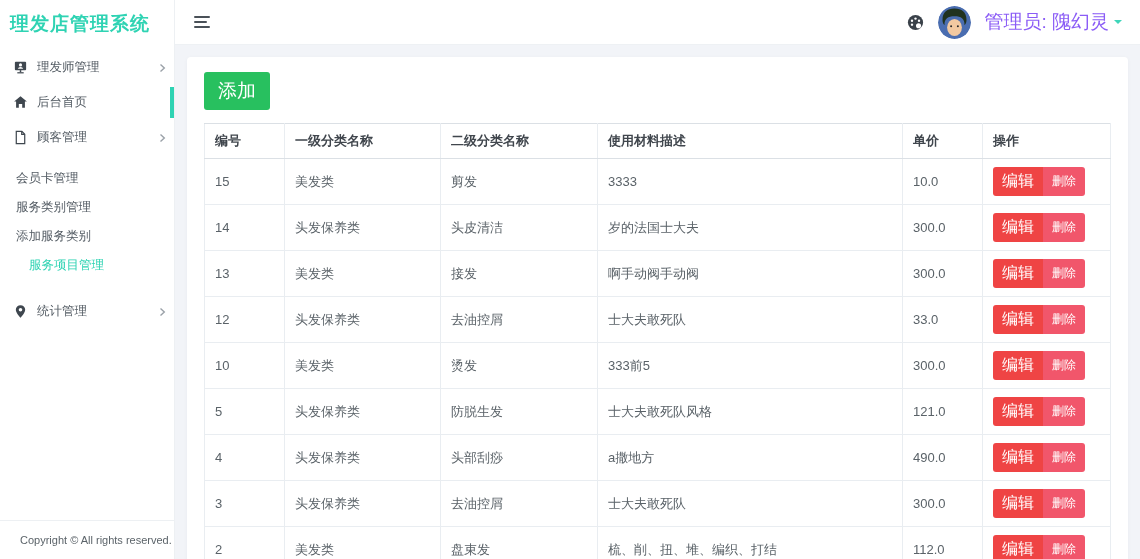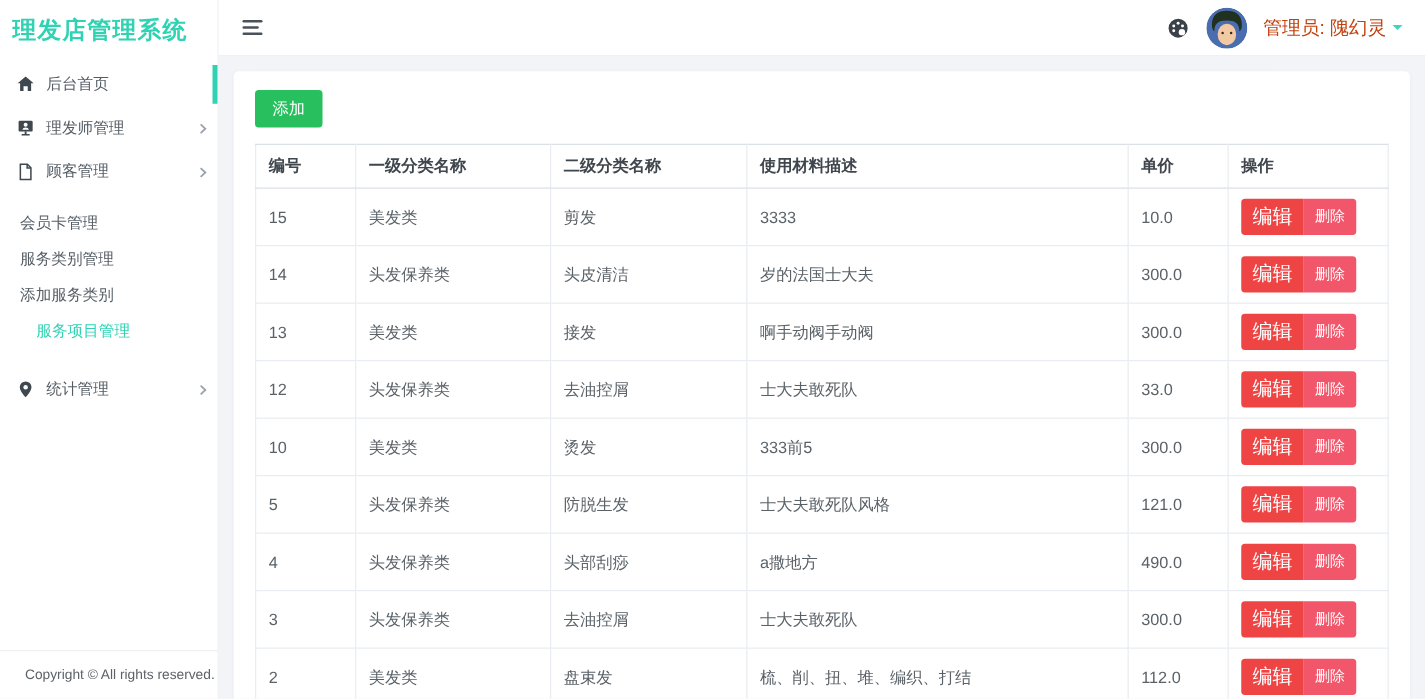--- a/index.html
+++ b/index.html
@@ -25,69 +25,69 @@
   
   .main { flex:1; display:flex; flex-direction:column; height:559px; }
   .topbar { height:45px; background:#fff; border-bottom:1px solid #eef1f4;
             display:flex; align-items:center; padding:0 18px 0 19px; }
   .hamb { display:flex; flex-direction:column; gap:3px; cursor:pointer; }
   .hamb span { display:block; height:2px; background:#4a5158; border-radius:1px; }
   .hamb .b1 { width:16px; } .hamb .b2 { width:13px; } .hamb .b3 { width:16px; }
   .topbar-right { margin-left:auto; display:flex; align-items:center; gap:13px; }
   .palette { display:flex; cursor:pointer; }
   .avatar { width:33px; height:33px; border-radius:50%; overflow:hidden; display:flex; cursor:pointer; }
-  .admin { color:#c2410c; font-size:15px; display:flex; align-items:center; cursor:pointer; }
+  .admin { color:#8b5cf6; font-size:19px; display:flex; align-items:center; cursor:pointer; }
   .caret { width:0; height:0; border:4px solid transparent; border-top-color:#3ed6ba; margin:4px 0 0 5px; }
   
   .content { flex:1; padding:12px; overflow:hidden; }
   .panel { background:#fff; border-radius:4px; box-shadow:0 1px 4px rgba(40,50,70,.04);
            padding:15px 17px 34px; }
-  .btn-add { display:inline-block; background:#28c05f; color:#fff; border:none; font-size:13px;
+  .btn-add { display:inline-block; background:#28c05f; color:#fff; border:none; font-size:19px;
              padding:6px 14px; border-radius:3px; cursor:pointer; font-family:Liberation Sans, sans-serif; }
   table { width:100%; border-collapse:collapse; margin-top:13px; font-size:13px; color:#5a6268; table-layout:fixed; }
   th,td { border:1px solid #e9edf1; padding:8px 10px; text-align:left; overflow:hidden; white-space:nowrap; }
   thead th { font-weight:bold; color:#40464d; border-top:1px solid #dbe0e5; border-bottom:1px solid #dbe0e5; }
   .btn-group { display:inline-flex; }
   .btn-edit { background:#ef4444; color:#fff; border:none; font-size:16px; padding:4px 9px;
               border-radius:3px 0 0 3px; cursor:pointer; font-family:inherit; }
   .btn-del  { background:#f1566b; color:#fff; border:none; font-size:12px; padding:4px 9px;
               border-radius:0 3px 3px 0; cursor:pointer; font-family:inherit; }
 </style>
 </head>
 <body>
 
 <aside class="sidebar">
   <div class="brand">理发店管理系统</div>
 
   <nav>
-    <div class="nav-item active-bar">
-      <span class="ico">
-        <svg width="15" height="15" viewBox="0 0 16 16" fill="#3f474f">
-            <path d="M8 1.3 14.8 7h-2.1v6.6H9.8V9.7H6.2v3.9H3.3V7H1.2z"></path>
-          </svg>
-      </span>
-      <span>后台首页</span>
-    </div>
-
     <div class="nav-item">
       <span class="ico">
         <svg width="15" height="15" viewBox="0 0 16 16">
             <rect x="2" y="1.8" width="12" height="9" rx="1" fill="#3f474f"></rect>
             <circle cx="8" cy="5.2" r="1.7" fill="#fff"></circle>
             <path d="M5.1 9.3a3 2.4 0 0 1 5.8 0z" fill="#fff"></path>
             <rect x="7.2" y="10.8" width="1.6" height="2.2" fill="#3f474f"></rect>
             <rect x="4.6" y="13" width="6.8" height="1.3" fill="#3f474f"></rect>
           </svg>
       </span>
       <span>理发师管理</span>
       <span class="chev">
         <svg width="7" height="10" viewBox="0 0 7 10">
             <path d="M1.5 1.5 5.3 5 1.5 8.5" fill="none" stroke="#9aa1a8" stroke-width="1.4"></path>
           </svg>
       </span>
+    </div>
+
+    <div class="nav-item active-bar">
+      <span class="ico">
+        <svg width="15" height="15" viewBox="0 0 16 16" fill="#3f474f">
+            <path d="M8 1.3 14.8 7h-2.1v6.6H9.8V9.7H6.2v3.9H3.3V7H1.2z"></path>
+          </svg>
+      </span>
+      <span>后台首页</span>
     </div>
 
     <div class="nav-item">
       <span class="ico">
         <svg width="15" height="15" viewBox="0 0 16 16">
             <path d="M3.5 1.5h6l3 3v10h-9z" fill="none" stroke="#3f474f" stroke-width="1.3"></path>
             <path d="M9.3 1.6v3.1h3.1" fill="none" stroke="#3f474f" stroke-width="1.3"></path>
           </svg>
       </span>
       <span>顾客管理</span>

